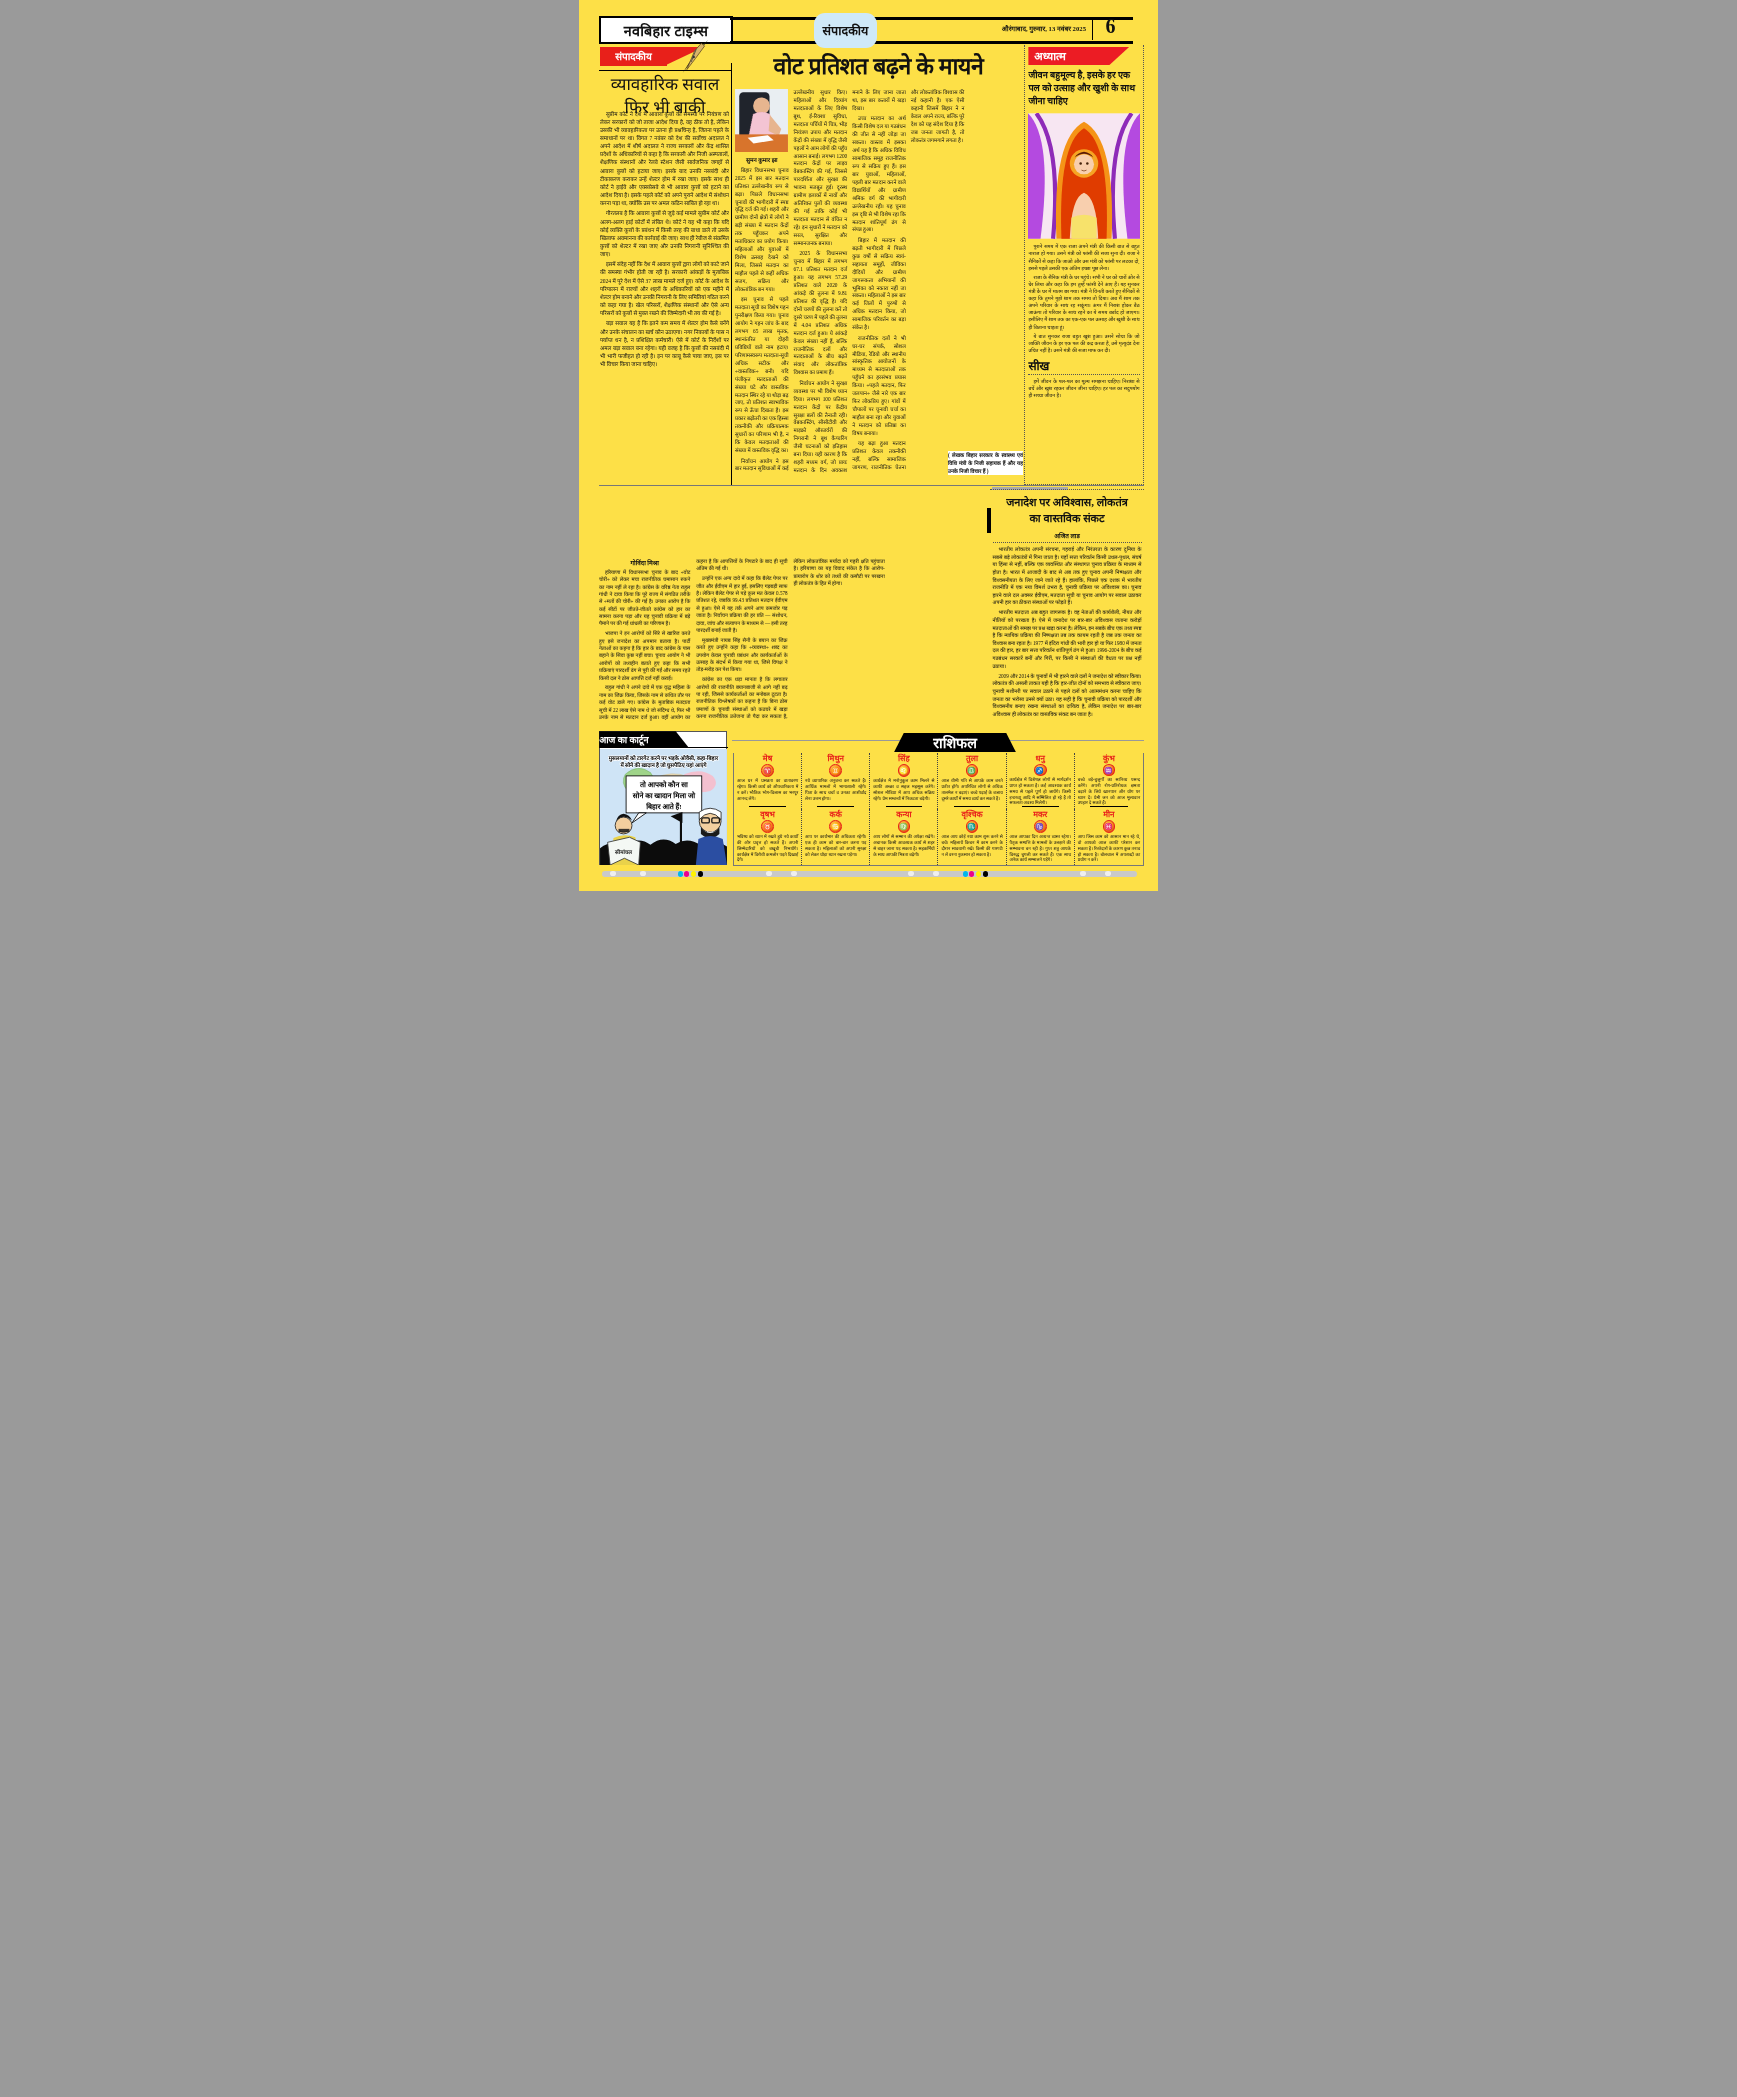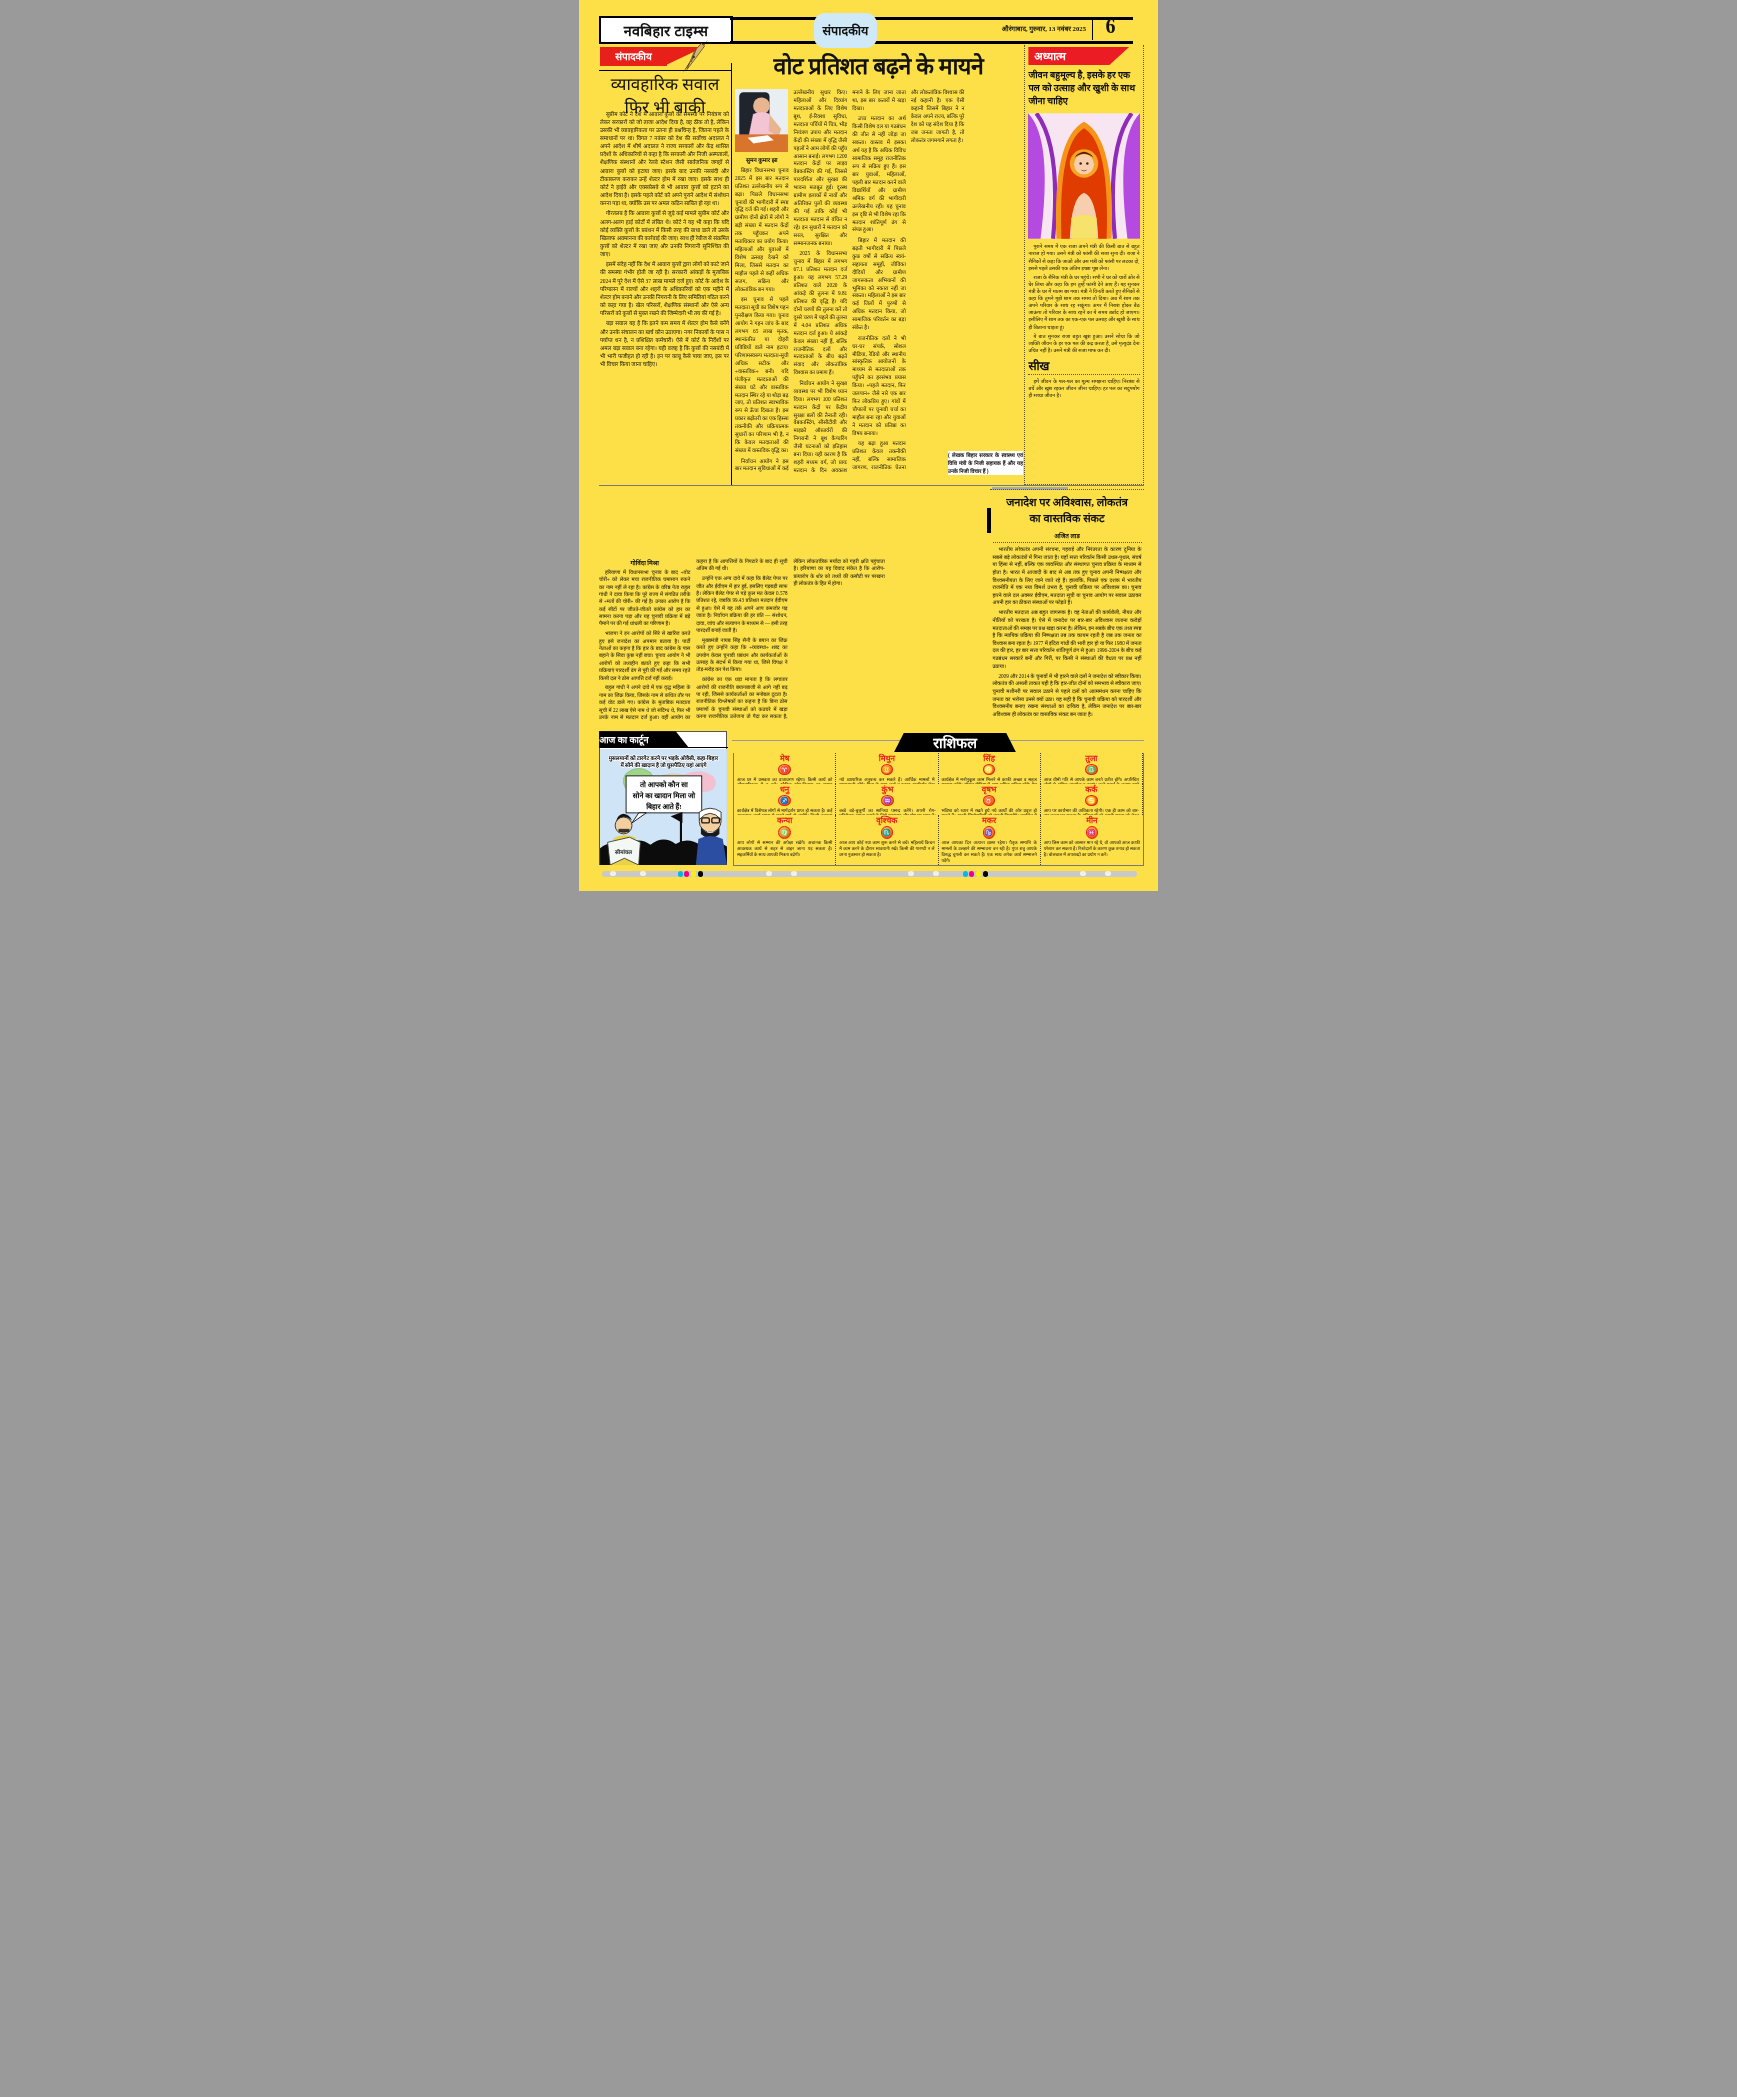--- a/index.html
+++ b/index.html
@@ -66,21 +66,21 @@
   .ct-banner{position:absolute;left:-0.8px;top:-0.8px;width:90px;height:17px;background:#000;color:#fff;
              display:flex;align-items:center;padding-left:0;font-size:9.2px;font-weight:700;
              clip-path:polygon(0 0,85% 0,100% 100%,0 100%)}
   .ct-topline{position:absolute;left:88px;top:15px;width:40px;height:0.8px;background:#000}
   
   .hs-grayline{left:153px;top:740px;width:412px;height:1.3px;background:#999}
   .hs-banner{left:315px;top:733px;width:122px;height:19.3px;background:#000;color:#fff;display:flex;
              align-items:center;justify-content:center;font-size:14.3px;font-weight:700;
              clip-path:polygon(8% 0,92% 0,100% 100%,0 100%)}
   .hs-box{left:154px;top:753px;width:411px;height:113px;border:0.4px solid #777;border-top:none;
-          display:grid;grid-template-columns:repeat(4,1fr);grid-template-rows:1fr 1fr}
+          display:grid;grid-template-columns:repeat(6,1fr);grid-template-rows:1fr 1fr}
   .hs-cell{padding:1.7px 2.9px;overflow:hidden;display:flex;flex-direction:column;align-items:center}
   .hs-cell.dot{border-right:0.8px dotted #444}
   .hs-name{color:#e8201a;font-size:8px;font-weight:700;line-height:1.1}
   .hs-icon{width:12.6px;height:12.6px;border-radius:50%;margin:0.8px 0 1.3px 0;color:#fff;font-size:7.1px;
            display:flex;align-items:center;justify-content:center;
            background:radial-gradient(circle at 35% 30%,#ffd24d,#f77f1b 55%,#d42a0e);border:0.8px solid #e40­?}
   .hs-icon{border:0.8px solid #e8201a}
   .hs-text{font-size:4.4px;line-height:1.32;text-align:justify}
   .hs-div{width:60%;height:1.3px;background:#000;margin-top:auto}
   

